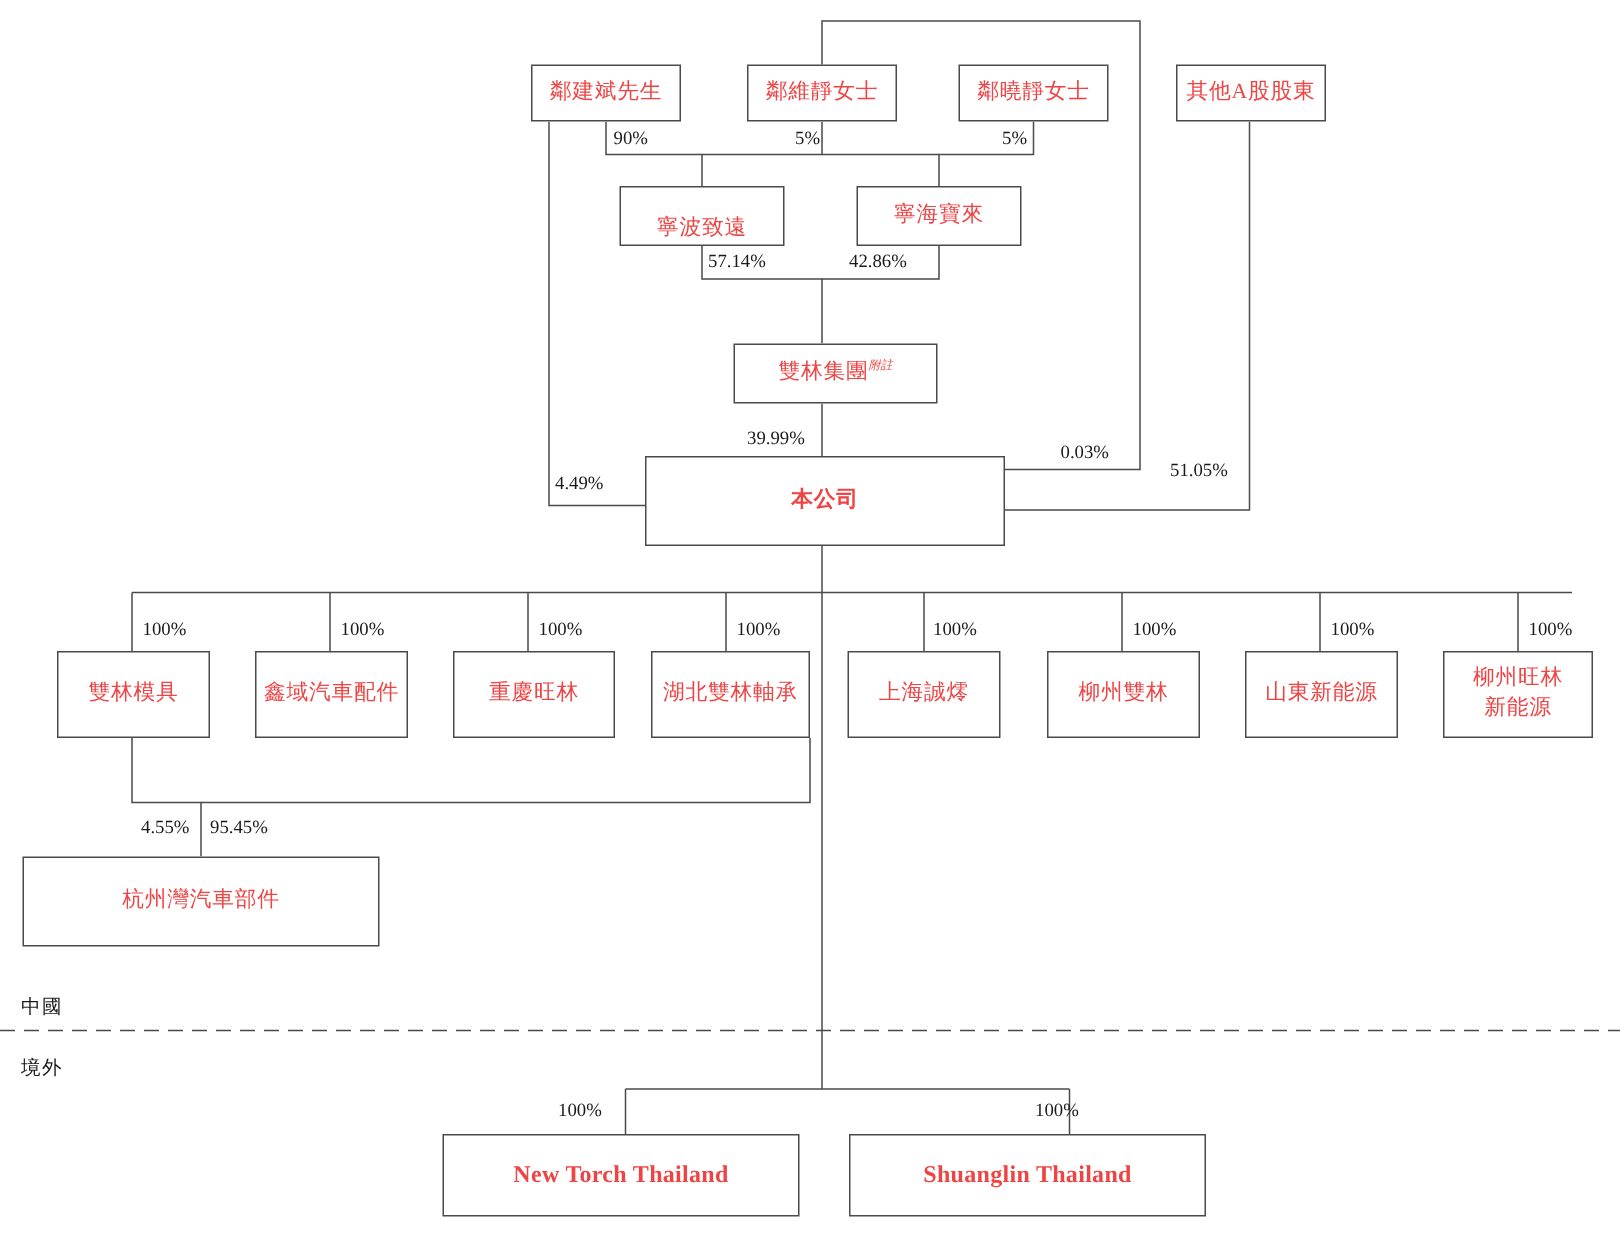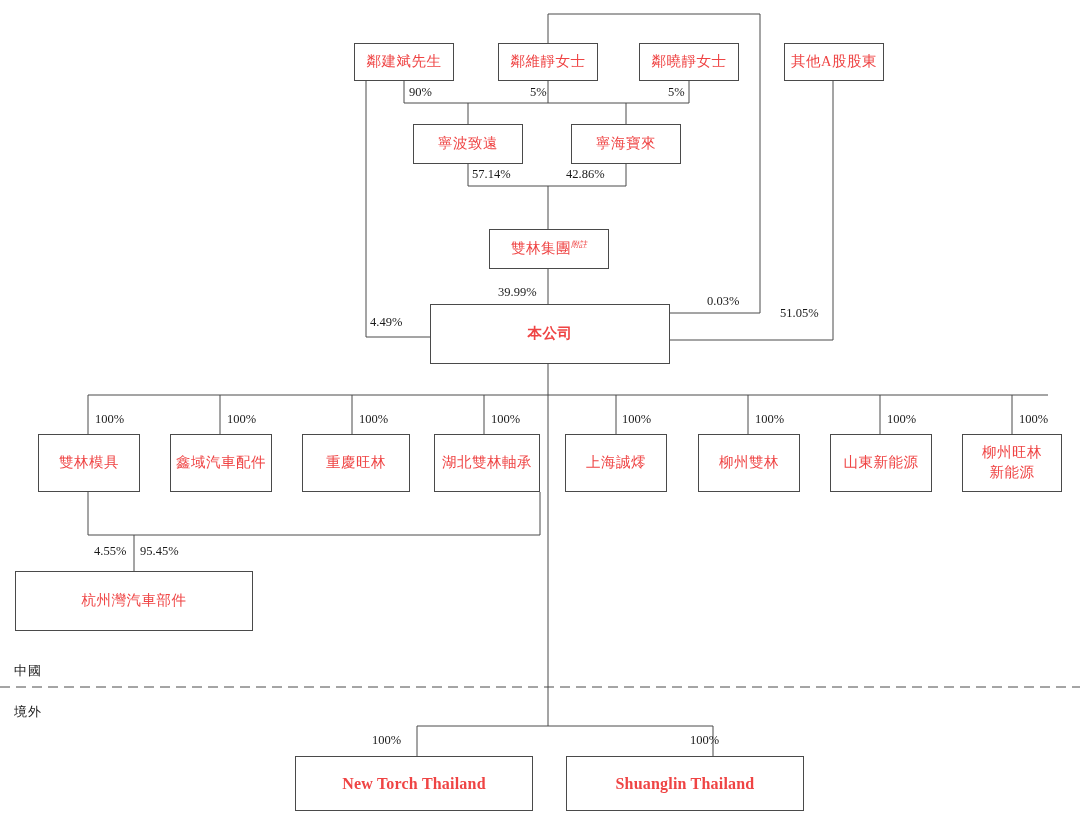--- a/index.html
+++ b/index.html
@@ -53,27 +53,27 @@
     </div>
     <div class="node" style="left: 498px; top: 43px; width: 100px; height: 38px;">
       <span class="txt">鄰維靜女士</span>
     </div>
     <div class="node" style="left: 639px; top: 43px; width: 100px; height: 38px;">
       <span class="txt">鄰曉靜女士</span>
     </div>
     <div class="node" style="left: 784px; top: 43px; width: 100px; height: 38px;">
       <span class="txt">其他A股股東</span>
     </div>
-    <div class="node" style="left: 413px; top: 124px; width: 110px; height: 40px;">
+    <div class="node" style="left: 413px; top: 124px; width: 110px; height: 40px; align-items: flex-end;">
       <span class="txt">寧波致遠</span>
     </div>
     <div class="node" style="left: 571px; top: 124px; width: 110px; height: 40px;">
       <span class="txt">寧海寶來</span>
     </div>
-    <div class="node" style="left: 489px; top: 229px; width: 120px; height: 40px;">
+    <div class="node" style="left: 489px; top: 229px; width: 136px; height: 40px;">
       <span class="txt">雙林集團<span class="sup">附註</span></span>
     </div>
     <div class="node" style="left: 430px; top: 304px; width: 240px; height: 60px; font-weight: 700;">
       <span class="txt">本公司</span>
     </div>
     <div class="node" style="left: 38px; top: 434px; width: 102px; height: 58px;">
       <span class="txt">雙林模具</span>
     </div>
     <div class="node" style="left: 170px; top: 434px; width: 102px; height: 58px;">
       <span class="txt">鑫域汽車配件</span>

